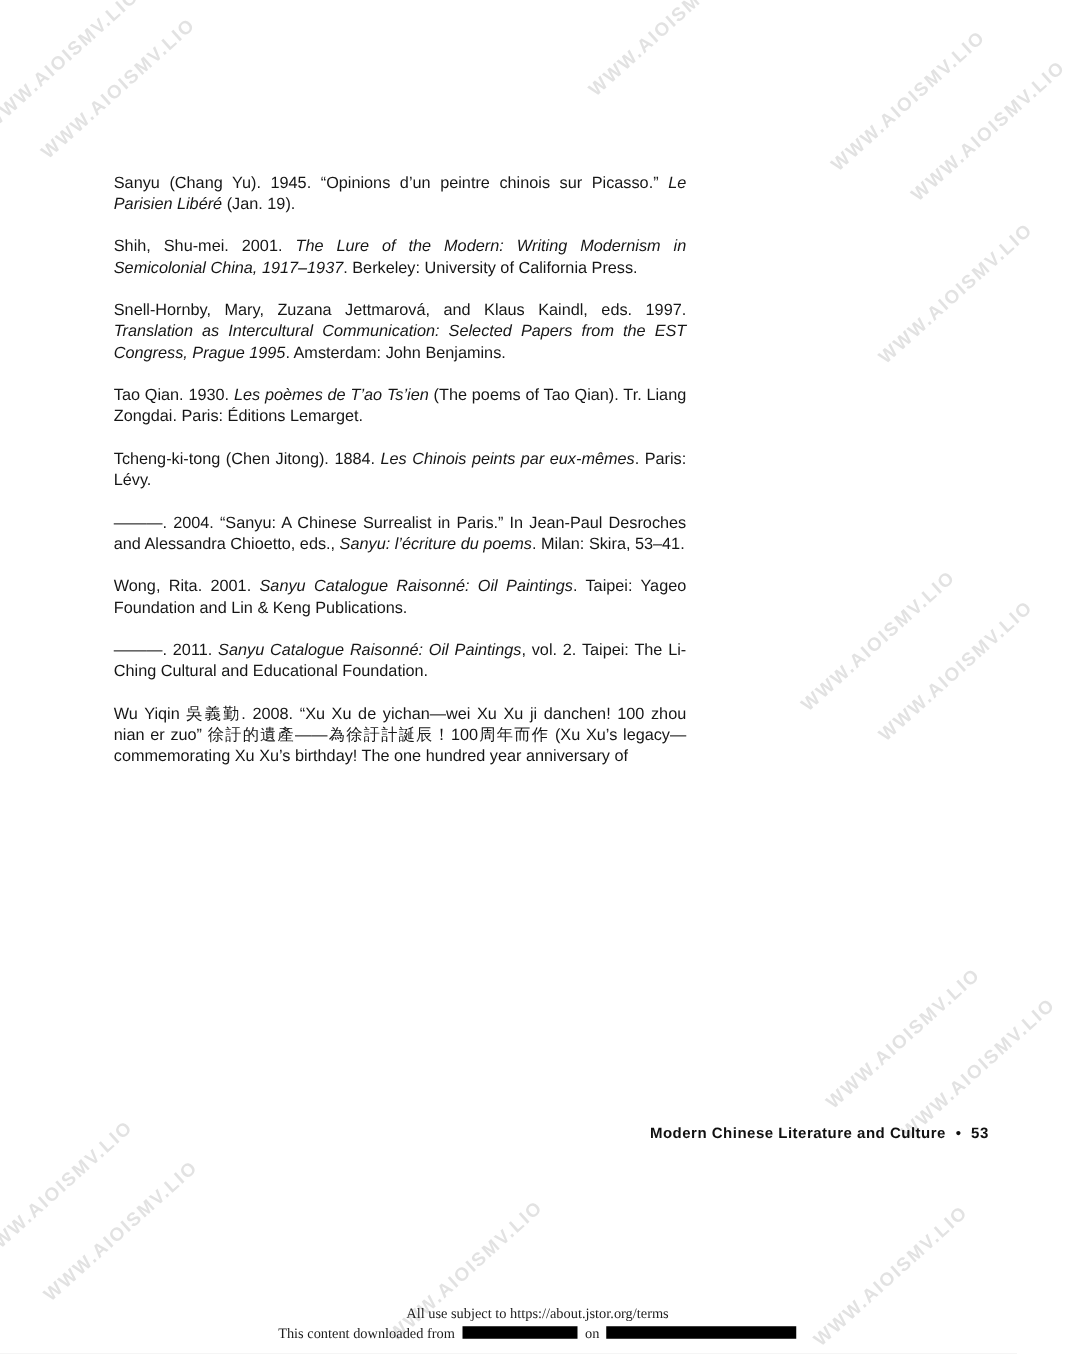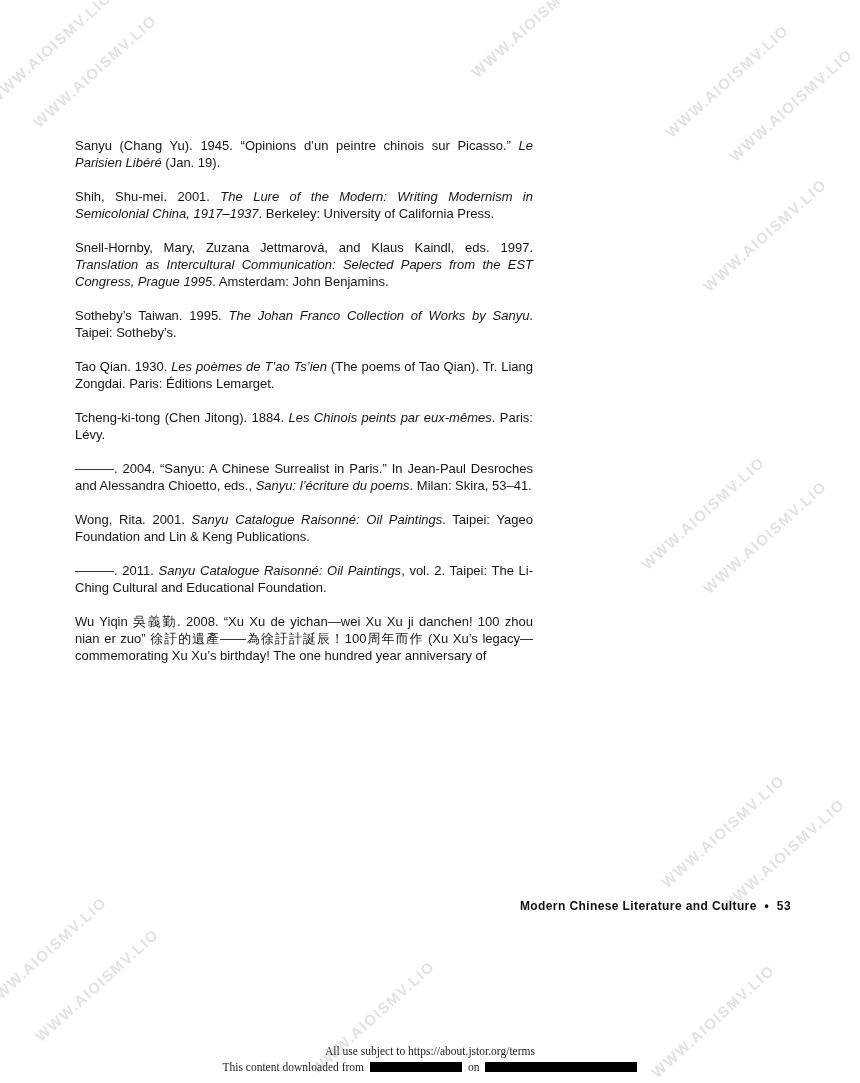--- a/index.html
+++ b/index.html
@@ -8,21 +8,21 @@
     width:860px;height:1083px;
     margin:0 auto;
     background:#ffffff;
     overflow:hidden;
     font-family:"Liberation Sans", sans-serif;
     color:#161616;
   }
   
   .refs{
     position:absolute;
-    left:75px; top:137px; width:458px;
+    left:91px; top:137px; width:458px;
   }
   .ref{
     margin:0 0 17px 0;
     font-size:13px;
     line-height:17px;
     text-align:justify;
     text-justify:inter-word;
   }
   .ref .it{font-style:italic;}
   
@@ -89,21 +89,20 @@
   <div class="wm" style="left:718px;top:902px;">WWW.AIOISMV.LIO</div>
   <div class="wm" style="left:648px;top:1068px;">WWW.AIOISMV.LIO</div>
   <div class="wm" style="left:-20px;top:1000px;">WWW.AIOISMV.LIO</div>
   <div class="wm" style="left:32px;top:1032px;">WWW.AIOISMV.LIO</div>
   <div class="wm" style="left:308px;top:1064px;">WWW.AIOISMV.LIO</div>
 
   <main class="refs">
       <p class="ref"><span>Sanyu (Chang Yu). 1945. “Opinions d’un peintre chinois sur Picasso.” </span><span class="it">Le Parisien Libéré</span><span> (Jan. 19).</span></p>
       <p class="ref"><span>Shih, Shu-mei. 2001. </span><span class="it">The Lure of the Modern: Writing Modernism in Semicolonial China, 1917–1937</span><span>. Berkeley: University of California Press.</span></p>
       <p class="ref"><span>Snell-Hornby, Mary, Zuzana Jettmarová, and Klaus Kaindl, eds. 1997. </span><span class="it">Translation as Intercultural Communication: Selected Papers from the EST Congress, Prague 1995</span><span>. Amsterdam: John Benjamins.</span></p>
-      <p class="ref"><span>Sotheby’s Taiwan. 1995. </span><span class="it">The Johan Franco Collection of Works by Sanyu</span><span>. Taipei: Sotheby’s.</span></p>
       <p class="ref"><span>Tao Qian. 1930. </span><span class="it">Les poèmes de T’ao Ts’ien</span><span> (The poems of Tao Qian). Tr. Liang Zongdai. Paris: Éditions Lemarget.</span></p>
       <p class="ref"><span>Tcheng-ki-tong (Chen Jitong). 1884. </span><span class="it">Les Chinois peints par eux-mêmes</span><span>. Paris: Lévy.</span></p>
       <p class="ref"><span>———. 2004. “Sanyu: A Chinese Surrealist in Paris.” In Jean-Paul Desroches and Alessandra Chioetto, eds., </span><span class="it">Sanyu: l’écriture du poems</span><span>. Milan: Skira, 53–41.</span></p>
       <p class="ref"><span>Wong, Rita. 2001. </span><span class="it">Sanyu Catalogue Raisonné: Oil Paintings</span><span>. Taipei: Yageo Foundation and Lin &amp; Keng Publications.</span></p>
       <p class="ref"><span>———. 2011. </span><span class="it">Sanyu Catalogue Raisonné: Oil Paintings</span><span>, vol. 2. Taipei: The Li-Ching Cultural and Educational Foundation.</span></p>
       <p class="ref"><span>Wu Yiqin 吳義勤. 2008. “Xu Xu de yichan—wei Xu Xu ji danchen! 100 zhou nian er zuo” 徐訏的遺產——為徐訏計誕辰！100周年而作 (Xu Xu’s legacy—commemorating Xu Xu’s birthday! The one hundred year anniversary of</span></p>
     </main>
 
   <div class="footer">
     <span>Modern Chinese Literature and Culture</span>

